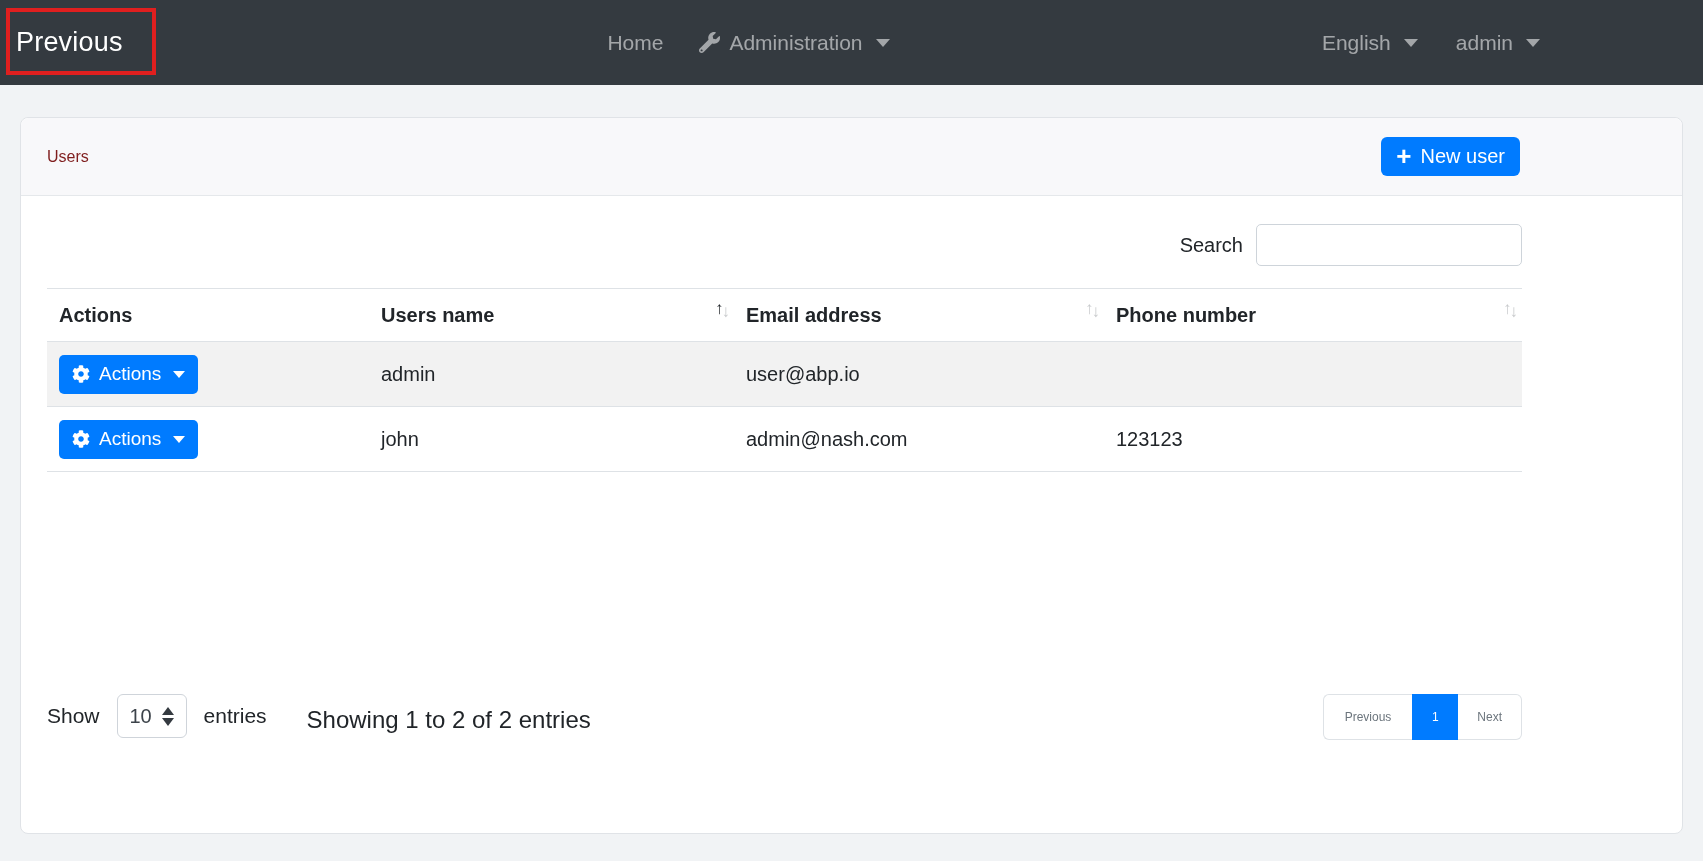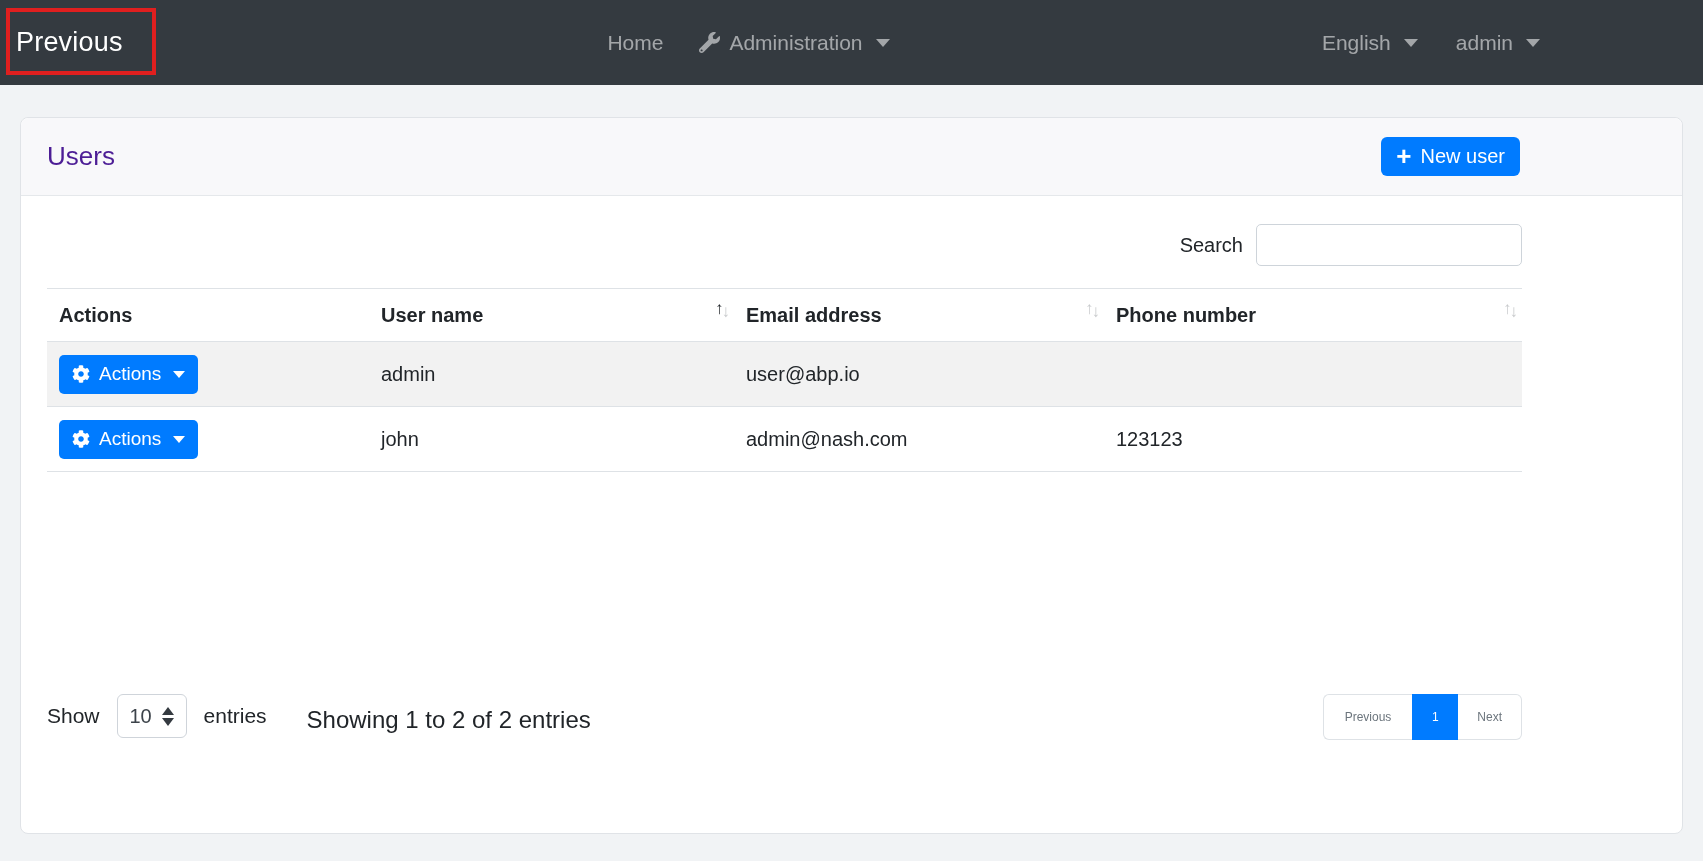--- a/index.html
+++ b/index.html
@@ -38,21 +38,21 @@
   
   .card {
     position:absolute; left:20px; top:117px; width:1663px; height:717px;
     background:#ffffff; border:1px solid #e0e3e7; border-radius:8px;
   }
   .card-header {
     height:78px; background:#f8f8fa; border-bottom:1px solid #e5e8eb;
     border-radius:8px 8px 0 0;
     display:flex; align-items:center; padding:0 162px 0 26px;
   }
-  .card-title { font-size:26px; color:#4c1d95; }
+  .card-title { font-size:16px; color:#7f1d1d; }
   .btn-primary {
     background:#007bff; color:#fff; border:none; border-radius:6px;
     display:inline-flex; align-items:center; cursor:pointer;
   }
   .new-user-btn { margin-left:auto; height:39px; padding:0 15px; font-size:20px; gap:9px; }
   .plus-glyph { font-size:26px; font-weight:bold; line-height:20px; position:relative; top:-1px; }
 
   .card-body { padding:28px 0 0 26px; width:1527px; }
   .content-inner { width:1475px; }
 
@@ -160,21 +160,21 @@
         <input class="search-input" type="text" value="" style="">
       </div>
 
       <table>
         <thead>
           <tr>
             <th class="col-actions">
               <span>Actions</span>
             </th>
             <th class="col-username">
-              <span>User name</span>
+              <span>Users name</span>
               <span class="sort asc"><i class="up">↑</i><i class="down">↓</i></span>
             </th>
             <th class="col-email">
               <span>Email address</span>
               <span class="sort"><i class="up">↑</i><i class="down">↓</i></span>
             </th>
             <th class="col-phone">
               <span>Phone number</span>
               <span class="sort"><i class="up">↑</i><i class="down">↓</i></span>
             </th>

